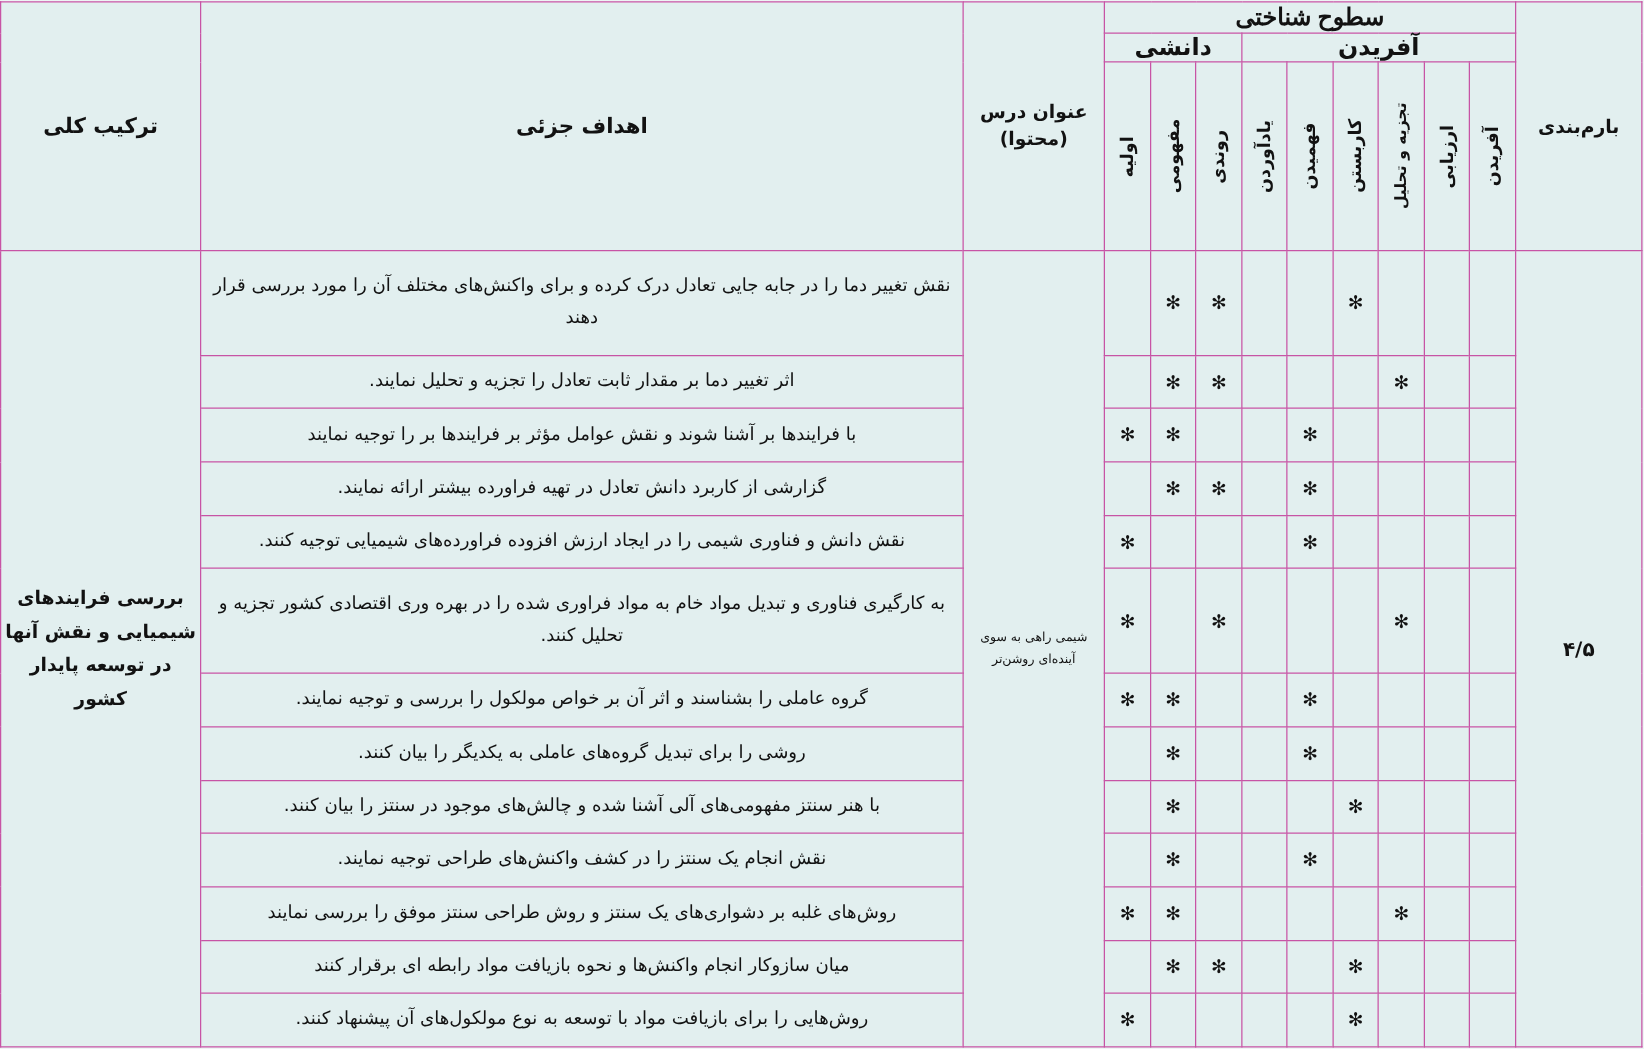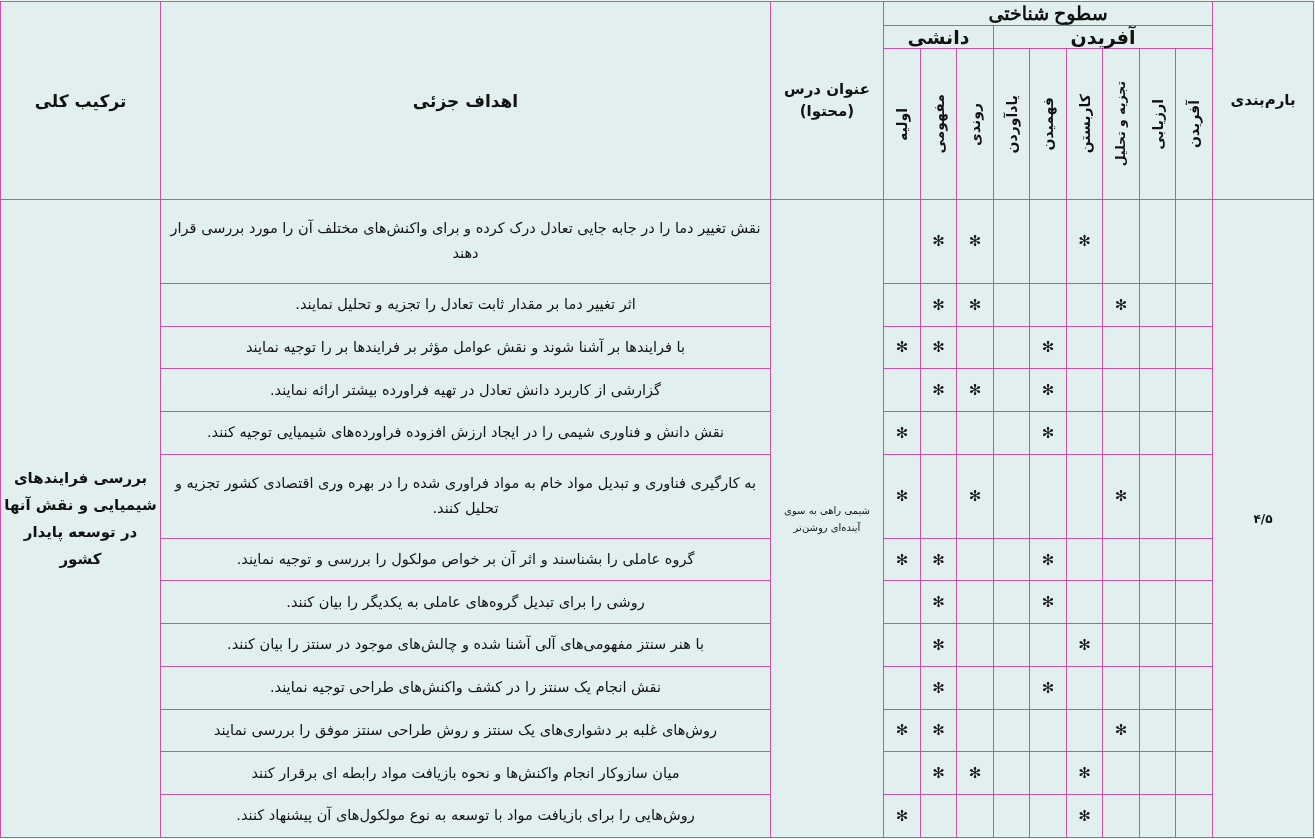--- a/index.html
+++ b/index.html
@@ -71,21 +71,21 @@
     line-height:1.7;
     padding:0 6px;
   }
   td.general{
     font-size:15px;
     font-weight:bold;
     line-height:1.8;
     padding:0 10px;
   }
   td.barem{
-    font-size:12px;
+    font-size:16px;
     font-weight:bold;
   }
   td.mark{
     font-size:15px;
     font-weight:bold;
     color:#1d3536;
   }
   .star{display:inline-block;line-height:1;font-size:15px;}
 </style>
 </head>

